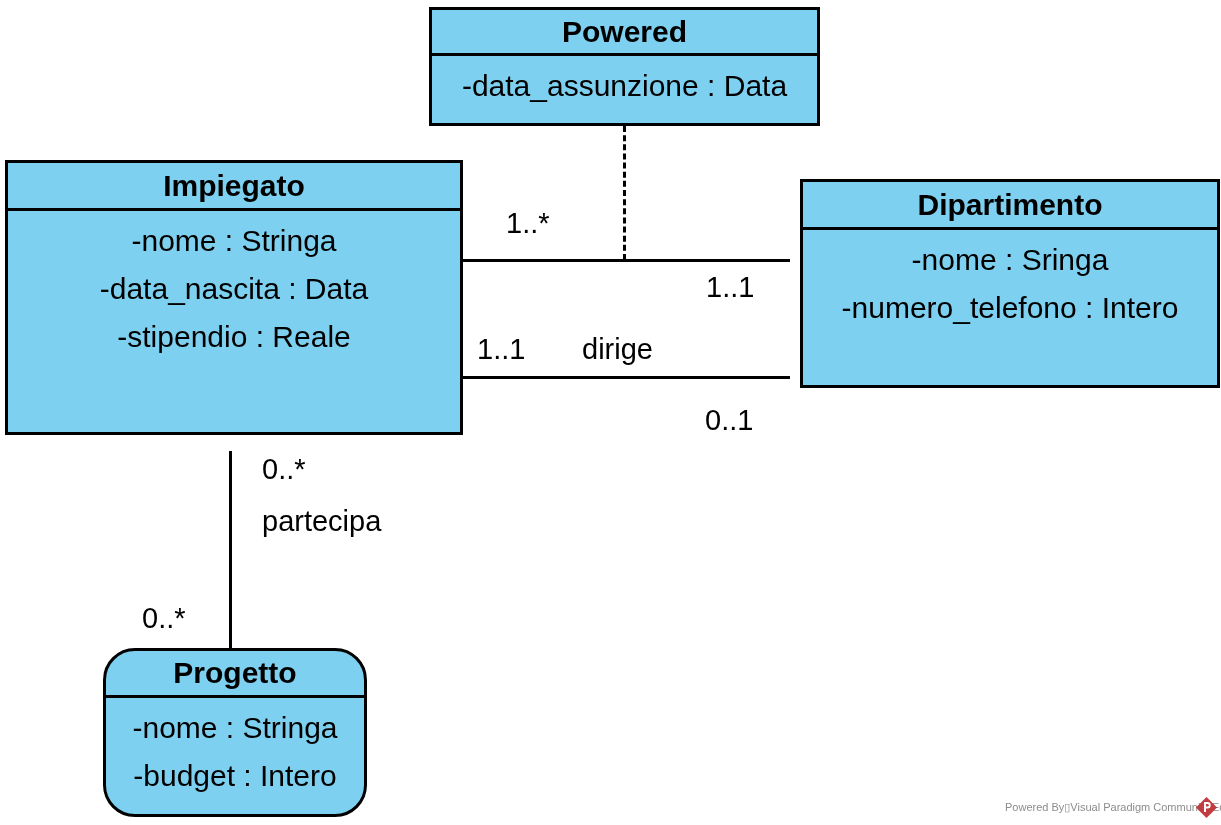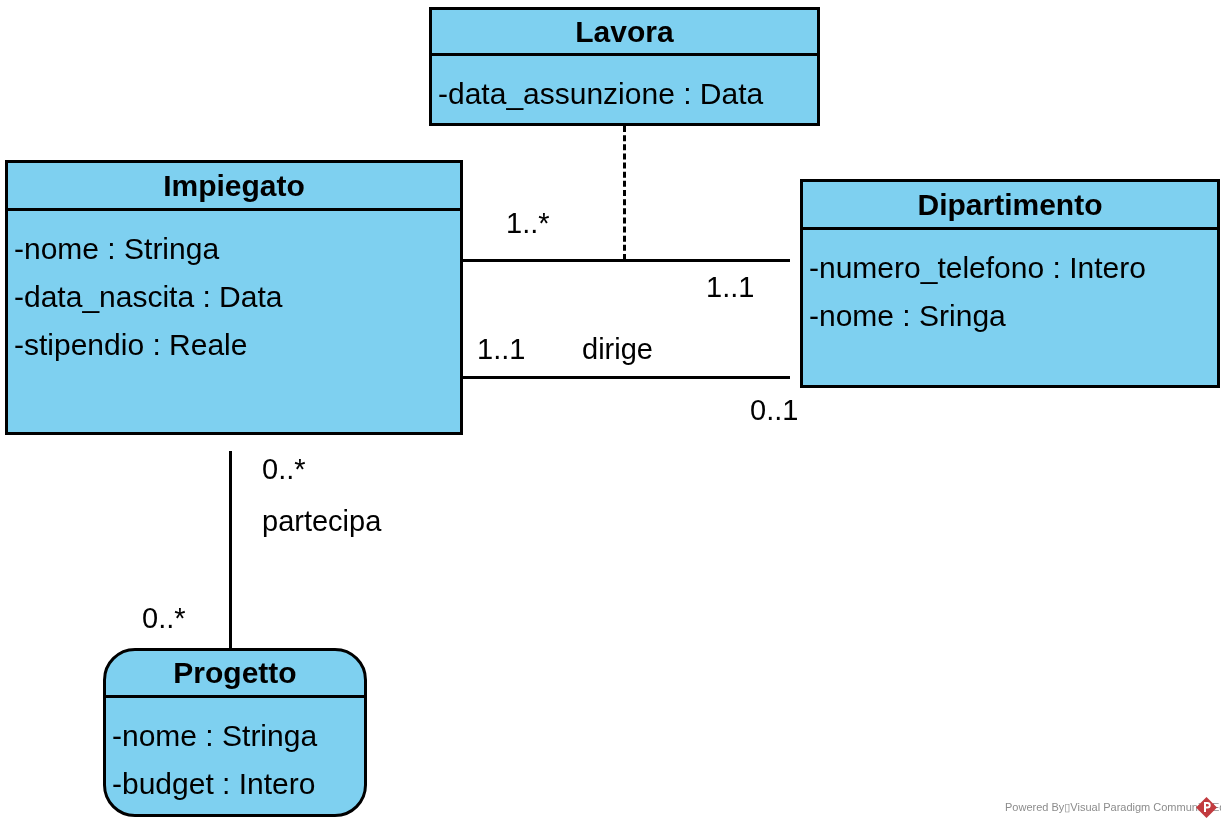--- a/index.html
+++ b/index.html
@@ -23,21 +23,22 @@
   .uml-title {
     box-sizing: border-box;
     border-bottom: 3px solid #000000;
     font-weight: bold;
     font-size: 30px;
     text-align: center;
     white-space: nowrap;
     overflow: hidden;
   }
   .uml-attrs {
-    padding: 14px 6px 0 6px;
+    padding: 6px 6px 0 6px;
+    text-align: center;
   }
   .uml-attr {
     font-size: 30px;
     line-height: 48px;
     white-space: nowrap;
   }
 
   
   .h-line {
     position: absolute;
@@ -89,57 +90,57 @@
 
   <div class="h-line" style="left:463px; top:259px; width:327px;"></div>
 
   <div class="h-line" style="left:463px; top:376px; width:327px;"></div>
 
   <div class="v-line" style="left:229px; top:451px; height:199px;"></div>
 
   <div class="dash-line" style="left:623px; top:126px; height:134px;"></div>
 
   <div class="uml-class" style="left:429px; top:7px; width:391px; height:119px;">
-    <div class="uml-title" style="height:46px; line-height:43px;">Lavora</div>
+    <div class="uml-title" style="height:46px; line-height:43px;">Powered</div>
     <div class="uml-attrs">
       <div class="uml-attr">-data_assunzione : Data</div>
     </div>
   </div>
 
   <div class="uml-class" style="left:5px; top:160px; width:458px; height:275px;">
     <div class="uml-title" style="height:48px; line-height:45px;">Impiegato</div>
     <div class="uml-attrs">
       <div class="uml-attr">-nome : Stringa</div>
       <div class="uml-attr">-data_nascita : Data</div>
       <div class="uml-attr">-stipendio : Reale</div>
     </div>
   </div>
 
   <div class="uml-class" style="left:800px; top:179px; width:420px; height:209px;">
     <div class="uml-title" style="height:48px; line-height:45px;">Dipartimento</div>
     <div class="uml-attrs">
+      <div class="uml-attr">-nome : Sringa</div>
       <div class="uml-attr">-numero_telefono : Intero</div>
-      <div class="uml-attr">-nome : Sringa</div>
     </div>
   </div>
 
   <div class="uml-class" style="left:103px; top:648px; width:264px; height:169px;border-radius:32px;">
     <div class="uml-title" style="height:47px; line-height:44px;">Progetto</div>
     <div class="uml-attrs">
       <div class="uml-attr">-nome : Stringa</div>
       <div class="uml-attr">-budget : Intero</div>
     </div>
   </div>
 
   <span class="edge-label" style="left:506px; top:206px;">1..*</span>
   <span class="edge-label" style="left:706px; top:270px;">1..1</span>
 
   <span class="edge-label" style="left:477px; top:332px;">1..1</span>
   <span class="edge-label" style="left:582px; top:332px;">dirige</span>
-  <span class="edge-label" style="left:705px; top:393px;margin-left:45px;">0..1</span>
+  <span class="edge-label" style="left:705px; top:403px;">0..1</span>
 
   <span class="edge-label" style="left:262px; top:452px;">0..*</span>
   <span class="edge-label" style="left:262px; top:504px;">partecipa</span>
   <span class="edge-label" style="left:142px; top:601px;">0..*</span>
 
   <span class="watermark">Powered By▯Visual Paradigm Community Edition</span>
   <span class="vp-logo">
     <svg width="21" height="21" viewBox="0 0 21 21">
       <path d="M10.5 0 L21 10.5 L10.5 21 L0 10.5 Z" fill="#C23B3F"></path>
       <path d="M8 5 h3.4 a3.3 3.3 0 0 1 0 6.6 h-1.4 v3.4 h-2 Z" fill="#ffffff"></path>

